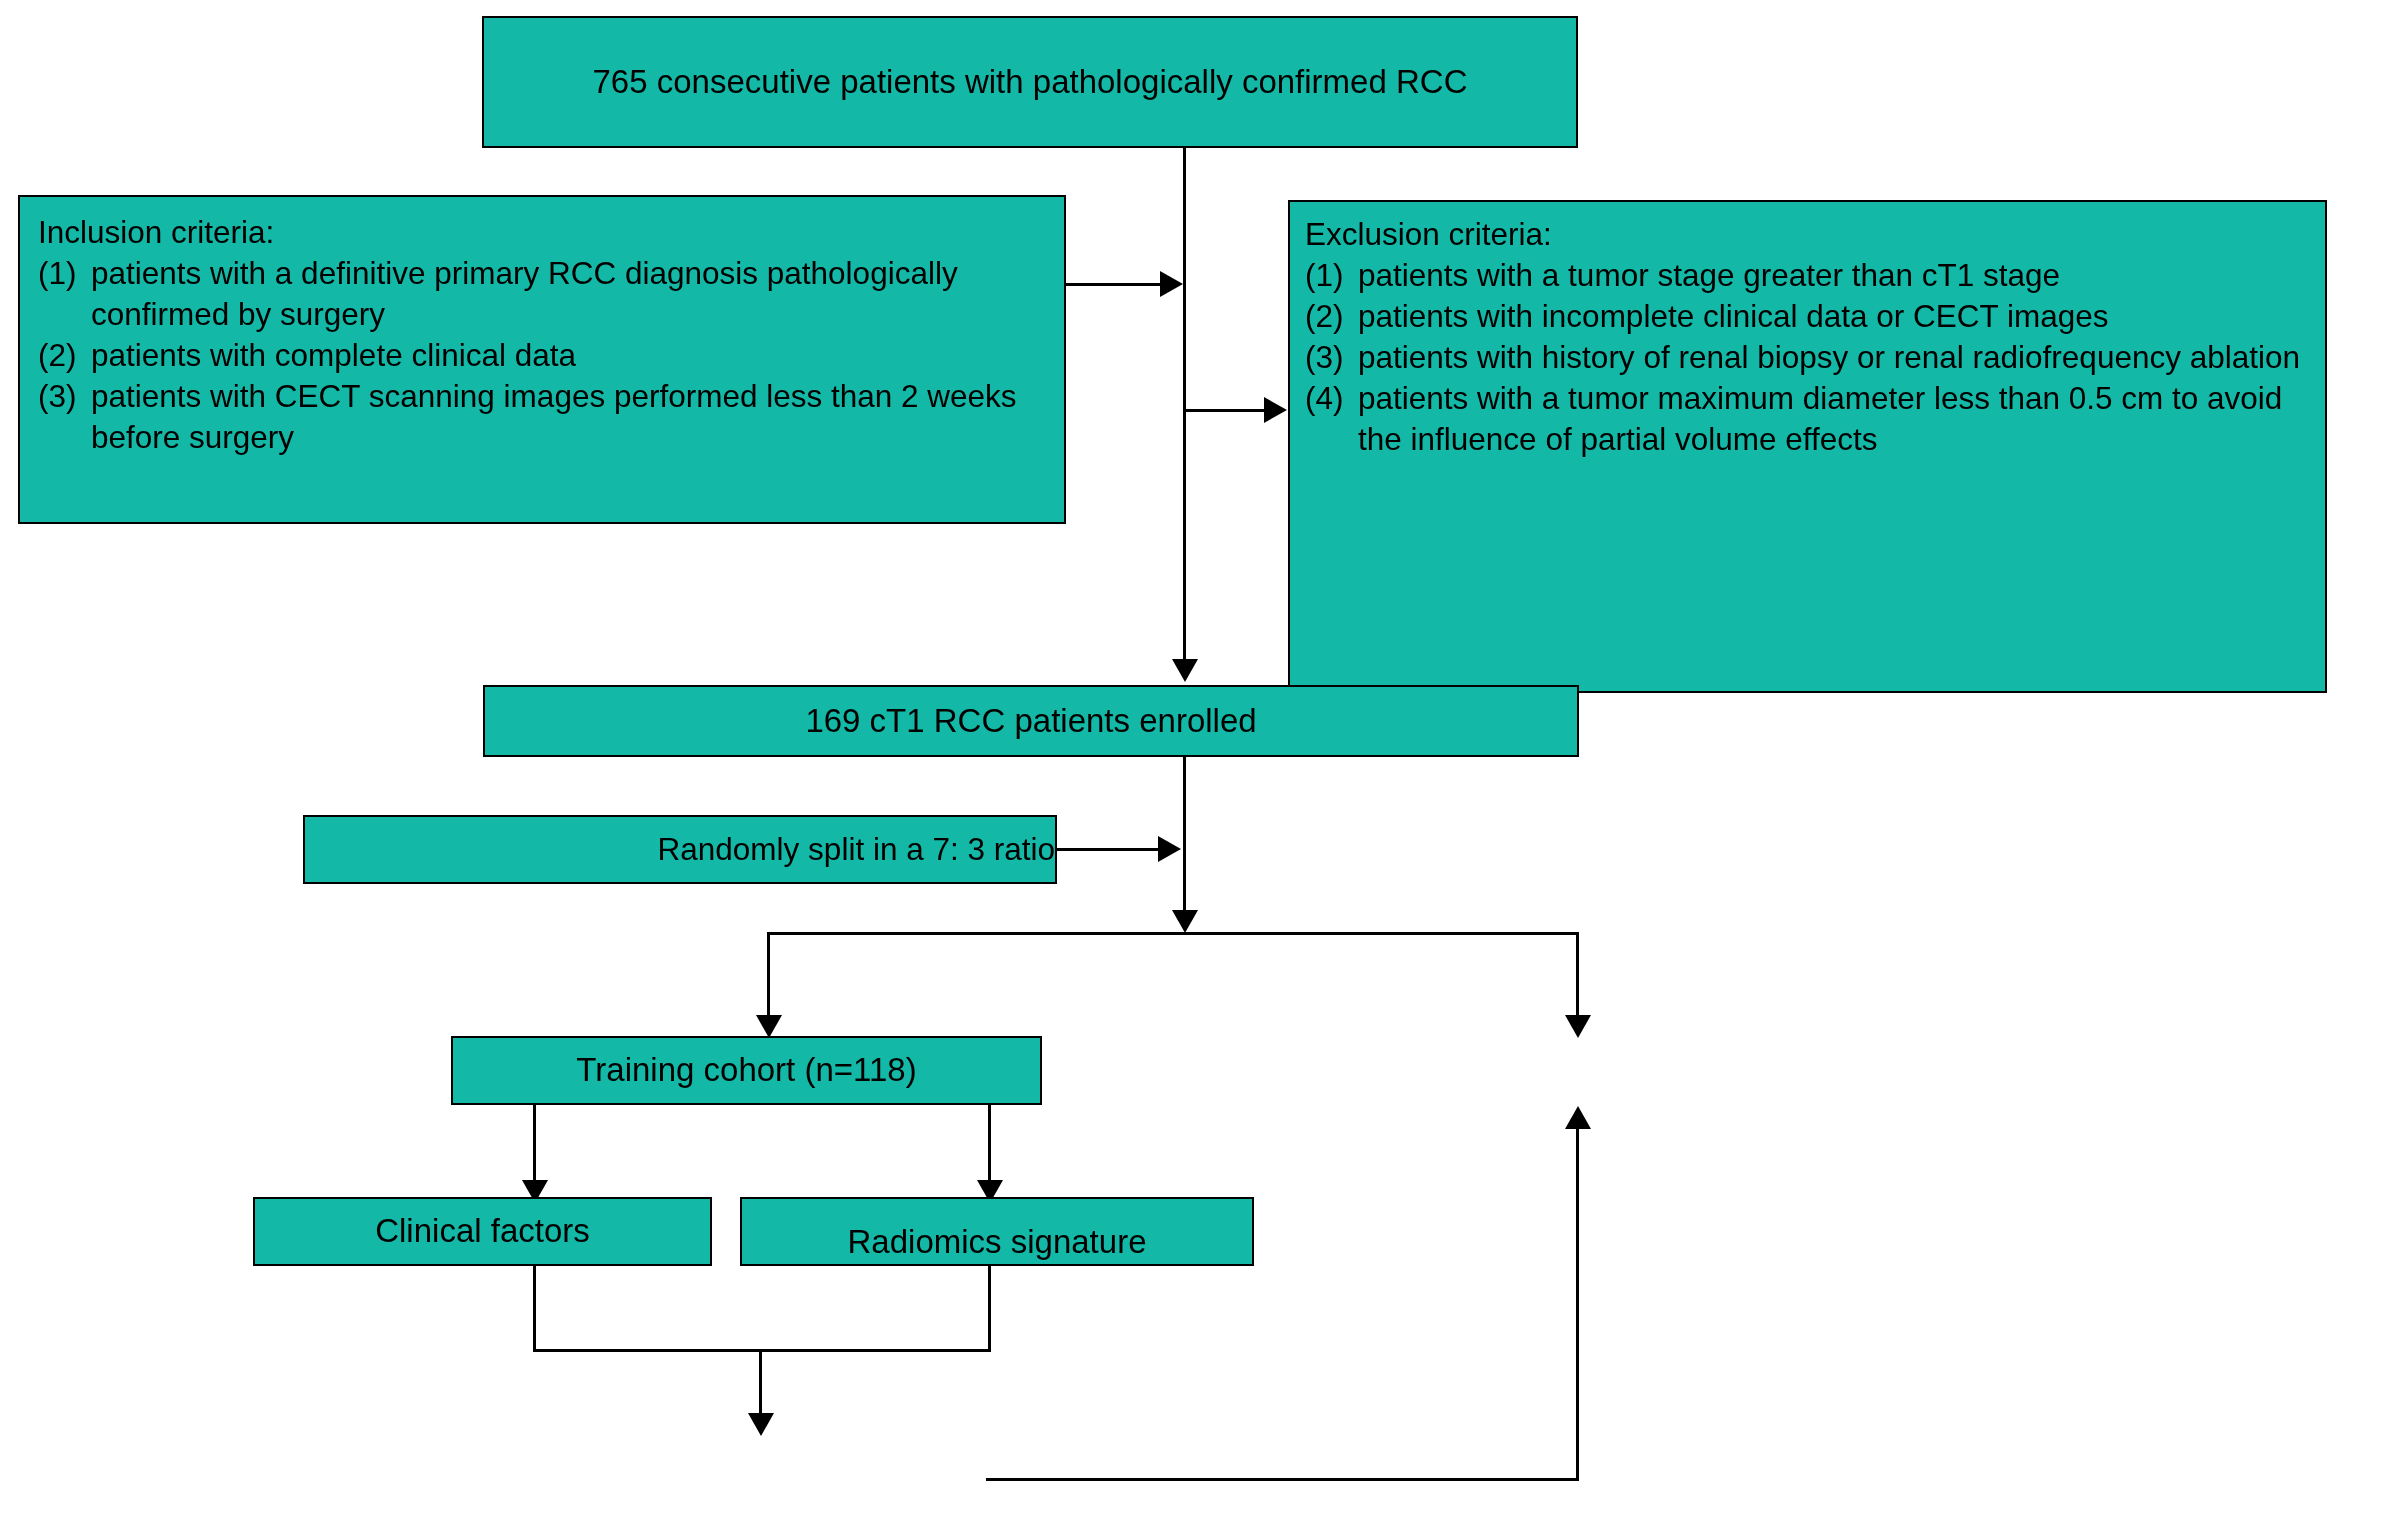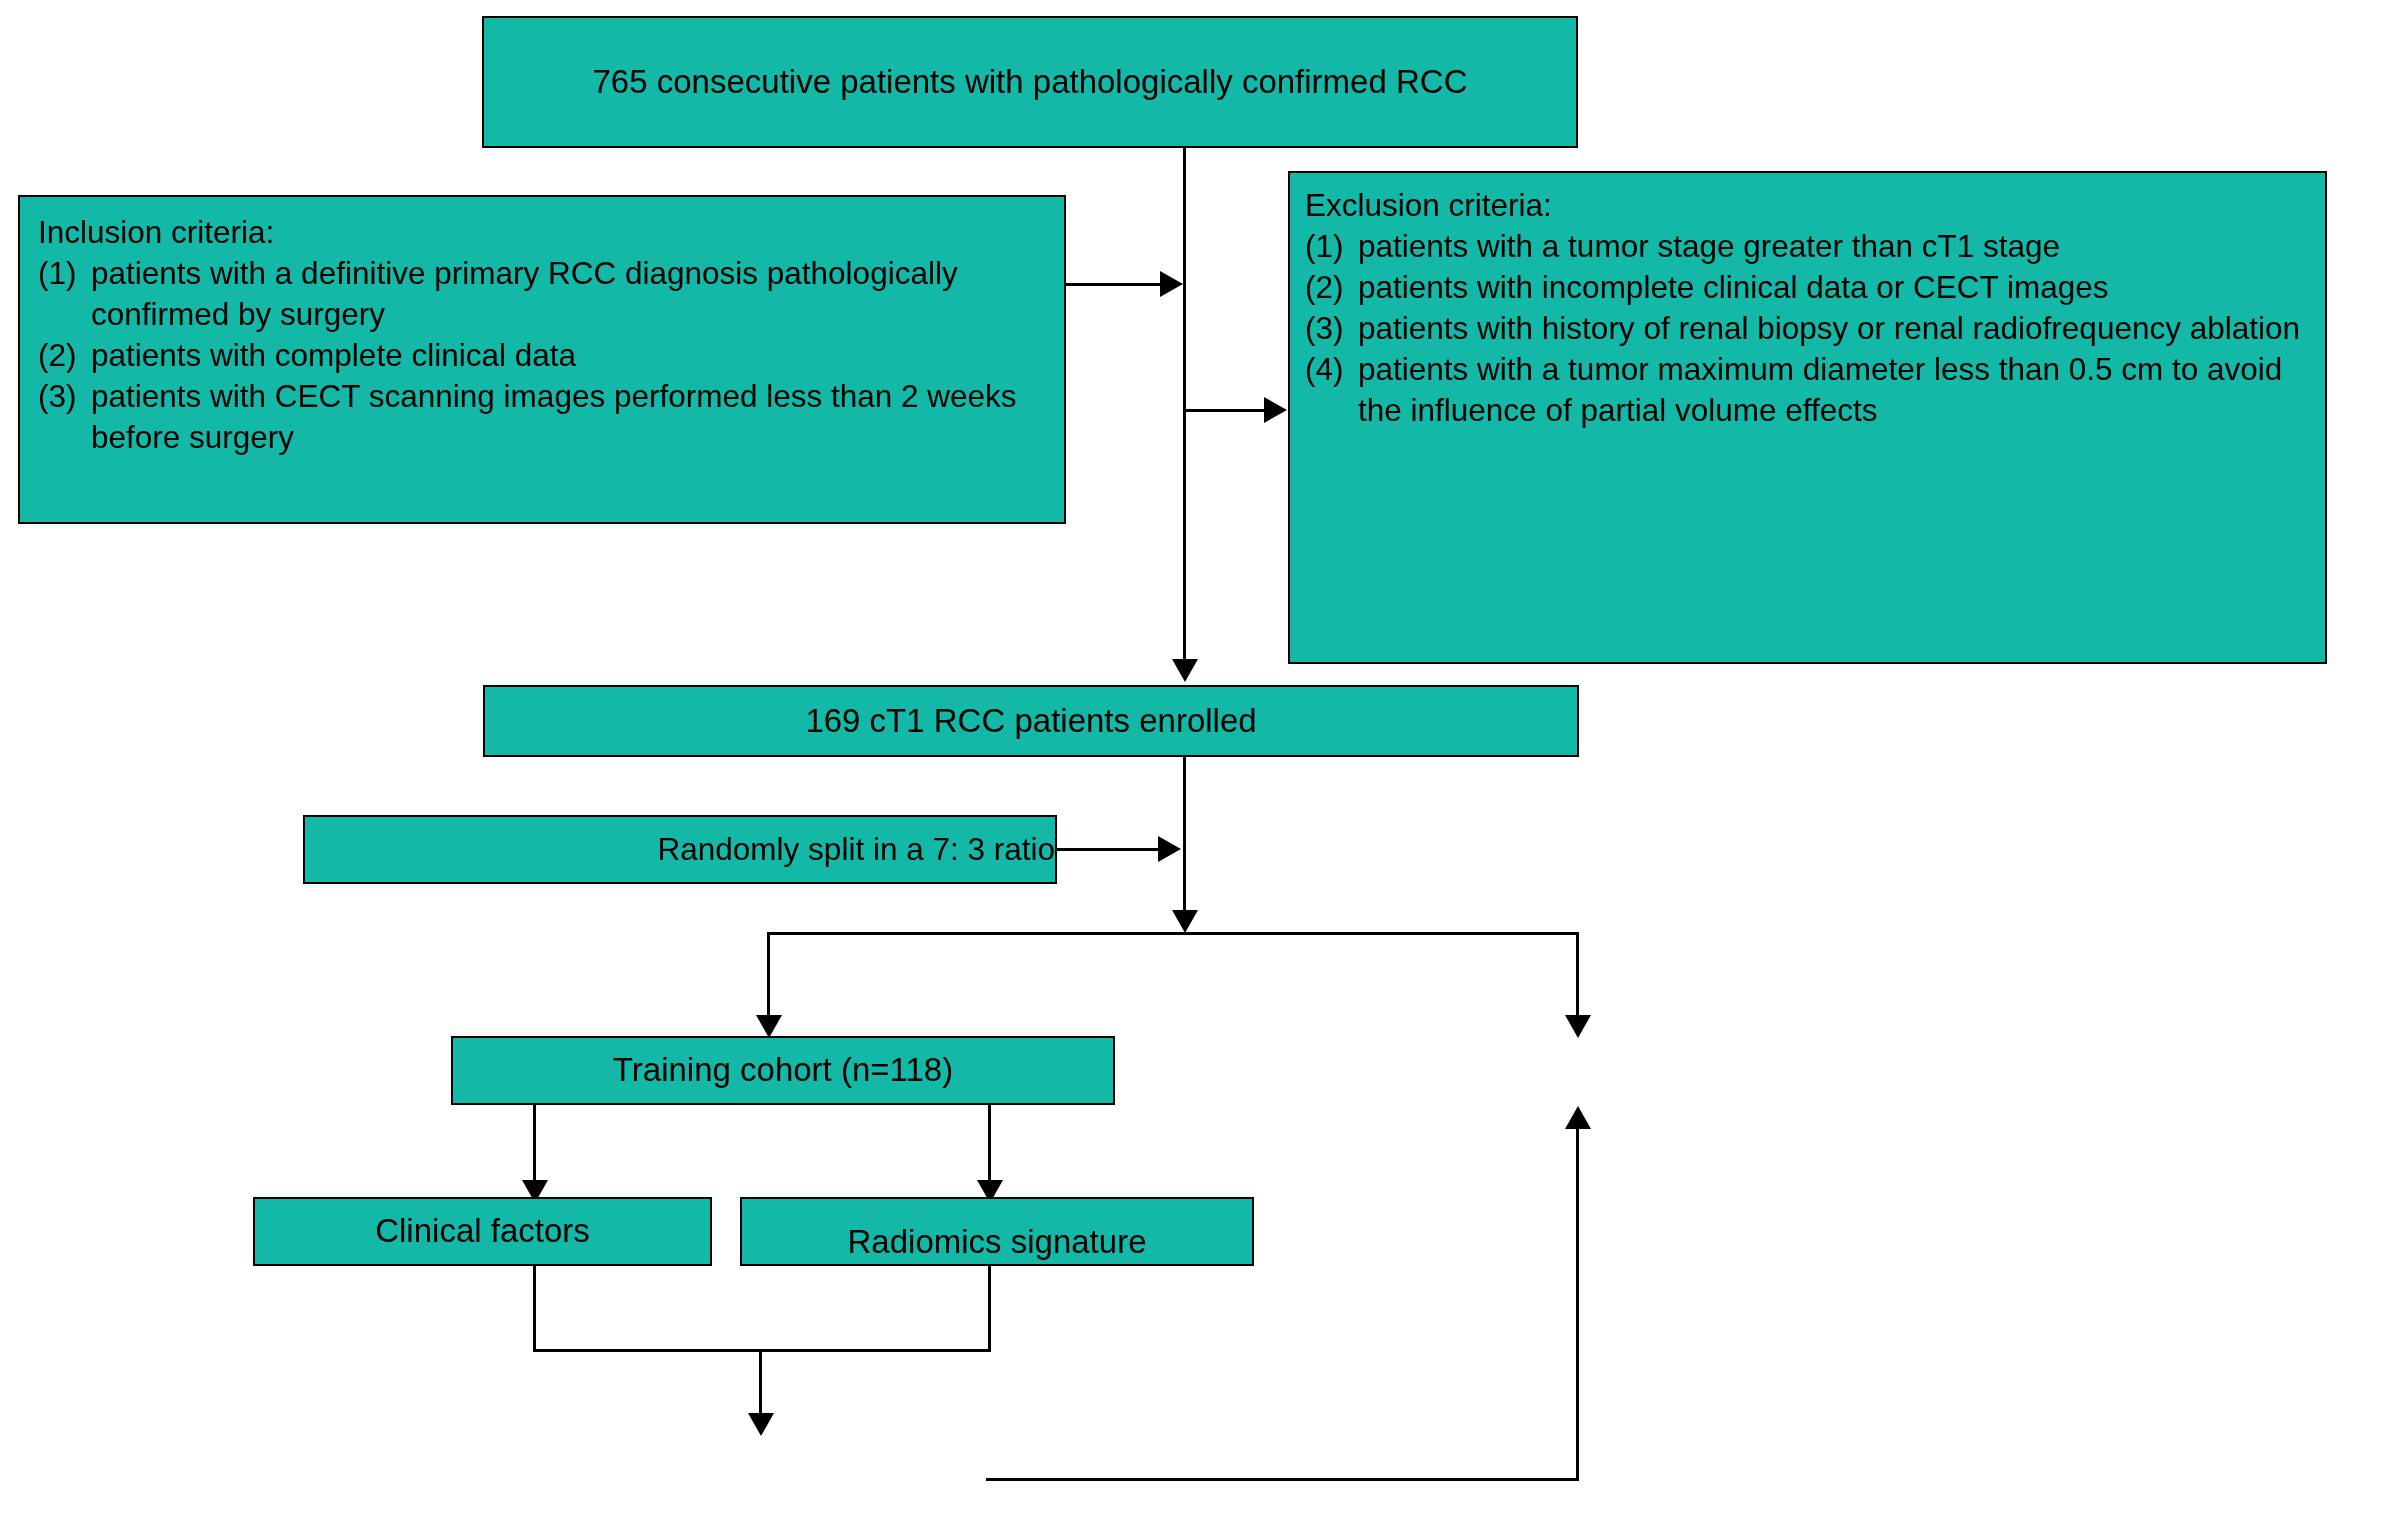--- a/index.html
+++ b/index.html
@@ -125,21 +125,21 @@
       <div class="crit-row">
         <span class="crit-num">(3)</span>
         <span class="crit-txt">patients with CECT scanning images performed less than 2 weeks before surgery</span>
       </div>
     </div>
   </div>
 
   <div class="hline" style="left:1066px; top:283px; width:96px;"></div>
   <div class="arrow-right" style="left:1160px; top:271px;"></div>
 
-  <div class="box left-text t-46" style="left:1288px; top:171px; width:1039px; height:493px;">
+  <div class="box left-text t-46" style="left:1288px; top:200px; width:1039px; height:493px;">
     <div class="crit-inner-2">
       <div class="crit-head">Exclusion criteria:</div>
       <div class="crit-row">
         <span class="crit-num">(1)</span>
         <span class="crit-txt">patients with a tumor stage greater than cT1 stage</span>
       </div>
       <div class="crit-row">
         <span class="crit-num">(2)</span>
         <span class="crit-txt">patients with incomplete clinical data or CECT images</span>
       </div>
@@ -170,21 +170,21 @@
 
   <div class="hline" style="left:1057px; top:848px; width:103px;"></div>
   <div class="arrow-right" style="left:1158px; top:836px;"></div>
 
   <div class="hline" style="left:767px; top:932px; width:812px;"></div>
   <div class="vline" style="left:767px; top:932px; height:89px;"></div>
   <div class="arrow-down" style="left:756px; top:1015px;"></div>
   <div class="vline" style="left:1576px; top:932px; height:89px;"></div>
   <div class="arrow-down" style="left:1565px; top:1015px;"></div>
 
-  <div class="box center-text t-48" style="left:451px; top:1036px; width:664px; height:69px;">
+  <div class="box center-text t-48" style="left:451px; top:1036px; width:591px; height:69px;">
     <span>Training cohort (n=118)</span>
   </div>
 
 
   <div class="vline" style="left:533px; top:1105px; height:79px;"></div>
   <div class="arrow-down" style="left:522px; top:1180px;"></div>
 
   <div class="vline" style="left:988px; top:1105px; height:79px;"></div>
   <div class="arrow-down" style="left:977px; top:1180px;"></div>
 

